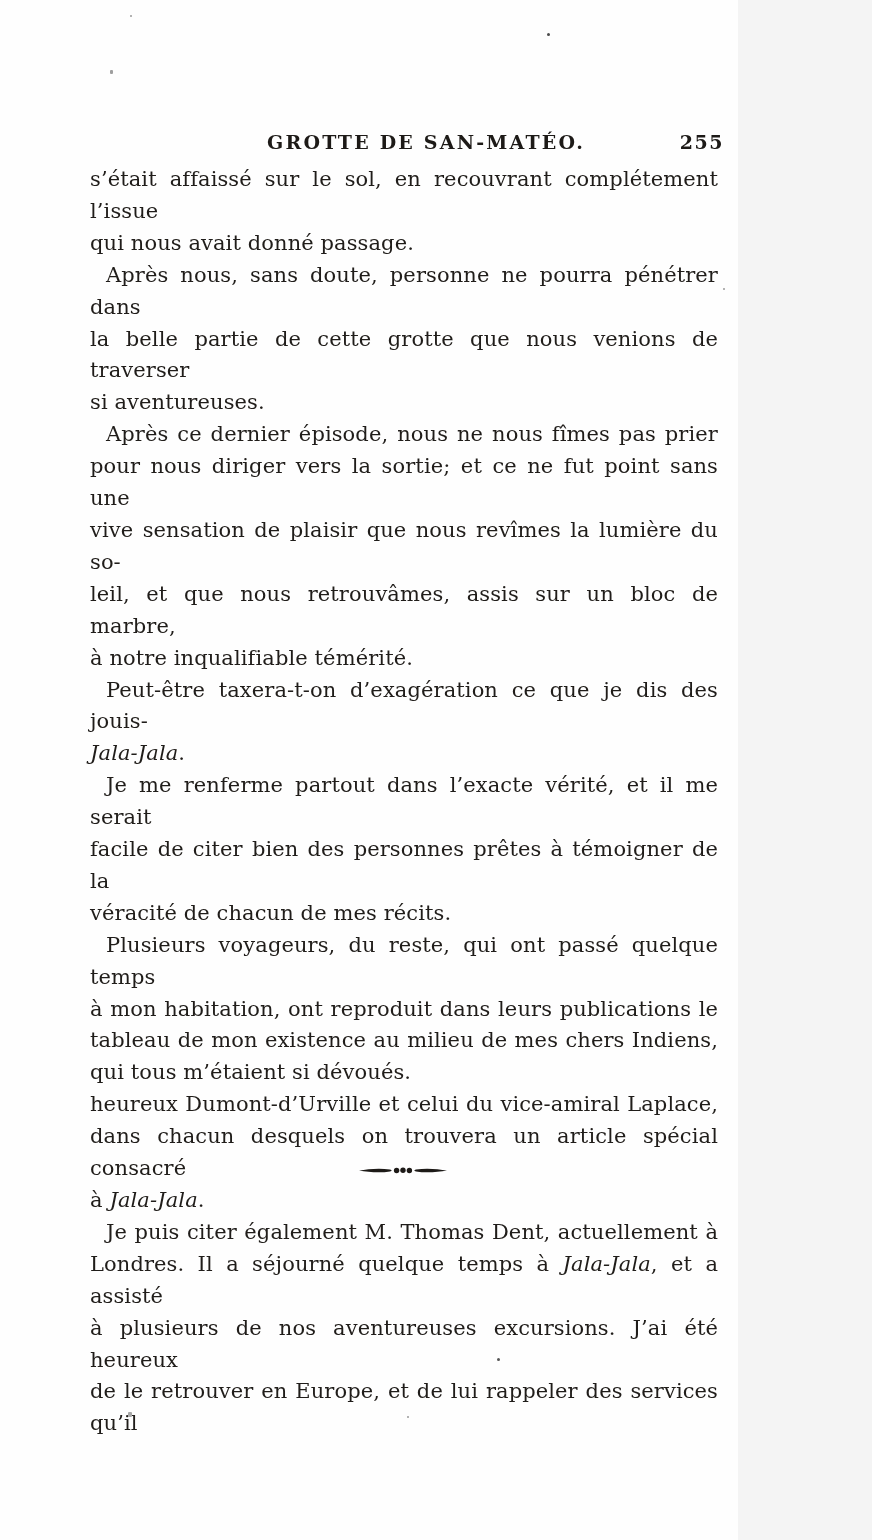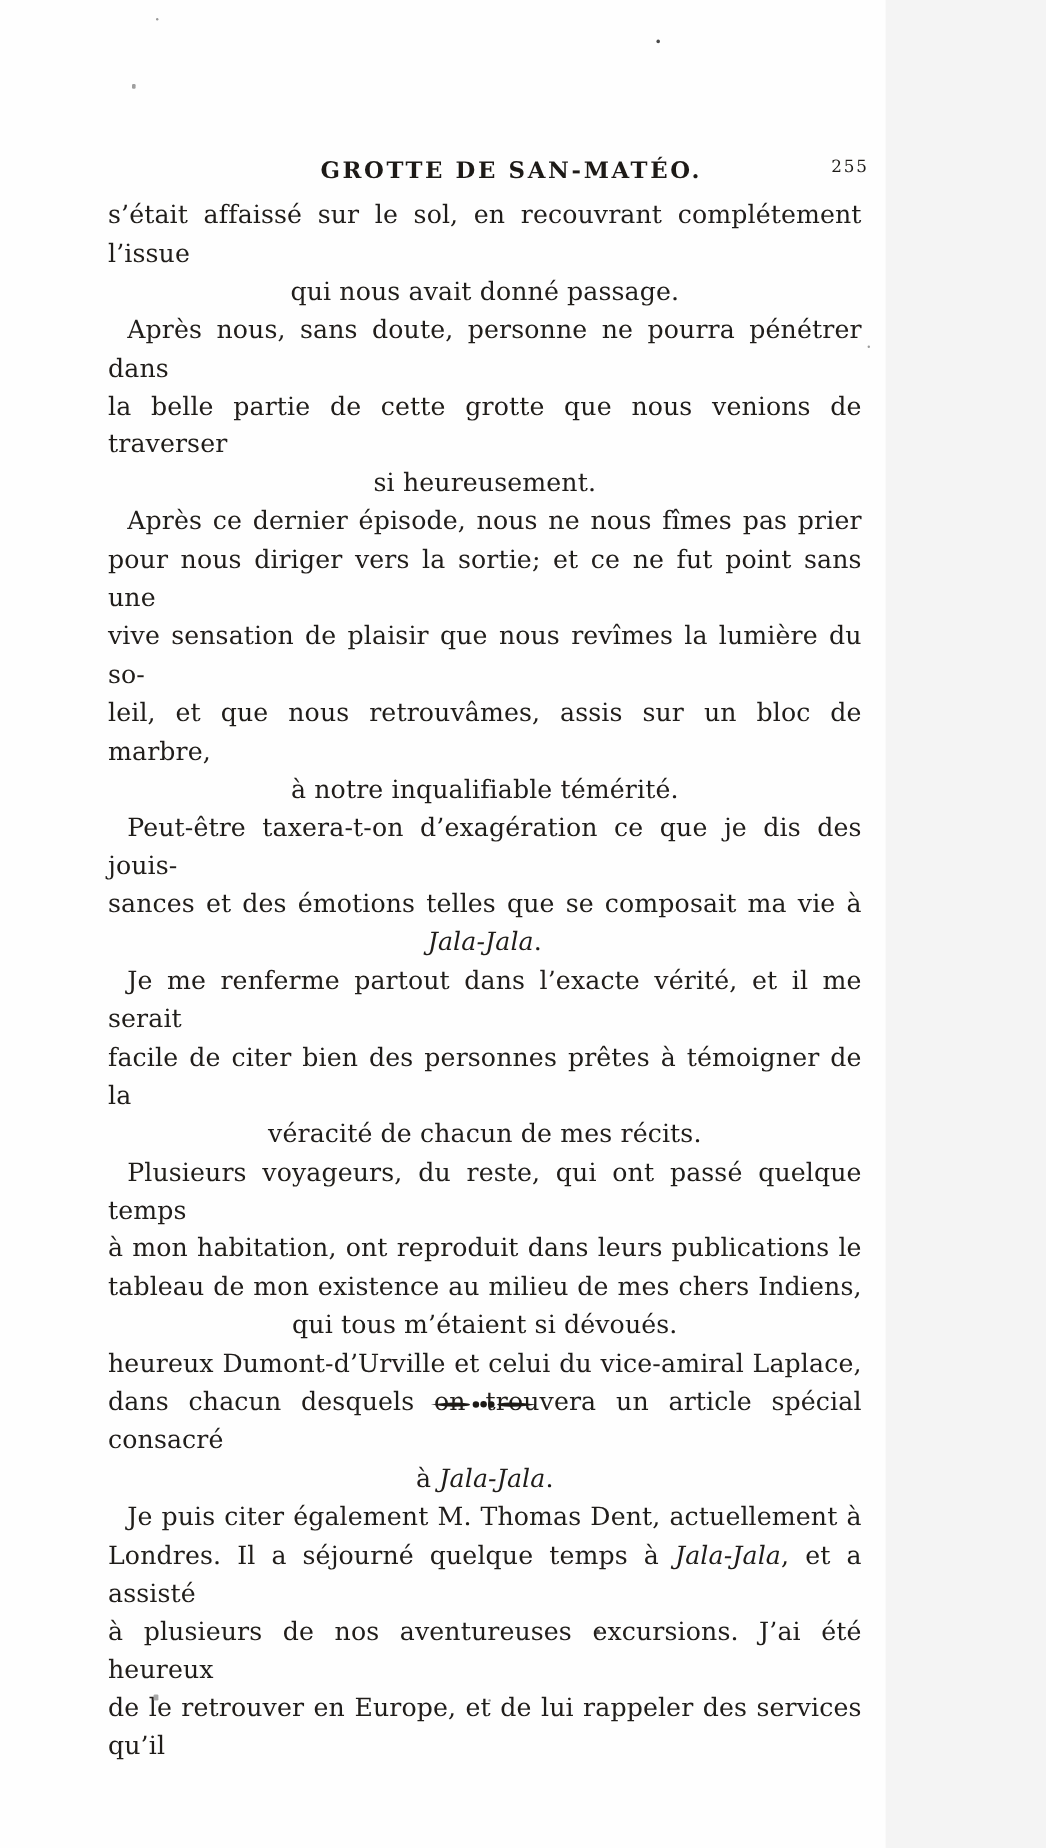--- a/index.html
+++ b/index.html
@@ -29,39 +29,39 @@
     top: 0;
     font-size: 19px;
     font-weight: bold;
     letter-spacing: 2.2px;
     white-space: nowrap;
     color: #1d1a17;
   }
   .page-num {
     position: absolute;
     right: -6px; top: 0;
-    font-size: 14px;
+    font-size: 19px;
     letter-spacing: 1.5px;
     color: #1d1a17;
+    font-weight: bold;
   }
 
   
   .text-block {
     position: absolute;
     left: 90px; top: 164px;
     width: 628px;
   }
   .line {
     margin: 0;
     font-size: 21px;
     line-height: 31.9px;
     letter-spacing: 0.1px;
     white-space: normal;
     color: #201d1a;
-    text-align: center;
   }
   .line.j { text-align: justify; text-align-last: justify; }
   .line.indent { text-indent: 16px; }
   .it { font-style: italic; }
 
   
   .tailpiece {
     position: absolute;
     left: 359px; top: 1164px;
     width: 88px; height: 13px;
@@ -82,28 +82,27 @@
   <header class="running-head">
     <span class="head-title">GROTTE DE SAN-MATÉO.</span>
     <span class="page-num">255</span>
   </header>
 
   <main class="text-block">
       <p class="line j"><span class="rm">s’était affaissé sur le sol, en recouvrant complétement l’issue</span></p>
       <p class="line"><span class="rm">qui nous avait donné passage.</span></p>
       <p class="line j indent"><span class="rm">Après nous, sans doute, personne ne pourra pénétrer dans</span></p>
       <p class="line j"><span class="rm">la belle partie de cette grotte que nous venions de traverser</span></p>
-      <p class="line"><span class="rm">si heureusement.</span></p>
+      <p class="line"><span class="rm">si aventureuses.</span></p>
       <p class="line j indent"><span class="rm">Après ce dernier épisode, nous ne nous fîmes pas prier</span></p>
       <p class="line j"><span class="rm">pour nous diriger vers la sortie; et ce ne fut point sans une</span></p>
       <p class="line j"><span class="rm">vive sensation de plaisir que nous revîmes la lumière du so-</span></p>
       <p class="line j"><span class="rm">leil, et que nous retrouvâmes, assis sur un bloc de marbre,</span></p>
       <p class="line"><span class="rm">à notre inqualifiable témérité.</span></p>
       <p class="line j indent"><span class="rm">Peut-être taxera-t-on d’exagération ce que je dis des jouis-</span></p>
-      <p class="line j"><span class="rm">sances et des émotions telles que se composait ma vie à</span></p>
       <p class="line"><span class="it">Jala-Jala</span><span class="rm">.</span></p>
       <p class="line j indent"><span class="rm">Je me renferme partout dans l’exacte vérité, et il me serait</span></p>
       <p class="line j"><span class="rm">facile de citer bien des personnes prêtes à témoigner de la</span></p>
       <p class="line"><span class="rm">véracité de chacun de mes récits.</span></p>
       <p class="line j indent"><span class="rm">Plusieurs voyageurs, du reste, qui ont passé quelque temps</span></p>
       <p class="line j"><span class="rm">à mon habitation, ont reproduit dans leurs publications le</span></p>
       <p class="line j"><span class="rm">tableau de mon existence au milieu de mes chers Indiens,</span></p>
       <p class="line"><span class="rm">qui tous m’étaient si dévoués.</span></p>
       <p class="line j"><span class="rm">heureux Dumont-d’Urville et celui du vice-amiral Laplace,</span></p>
       <p class="line j"><span class="rm">dans chacun desquels on trouvera un article spécial consacré</span></p>

